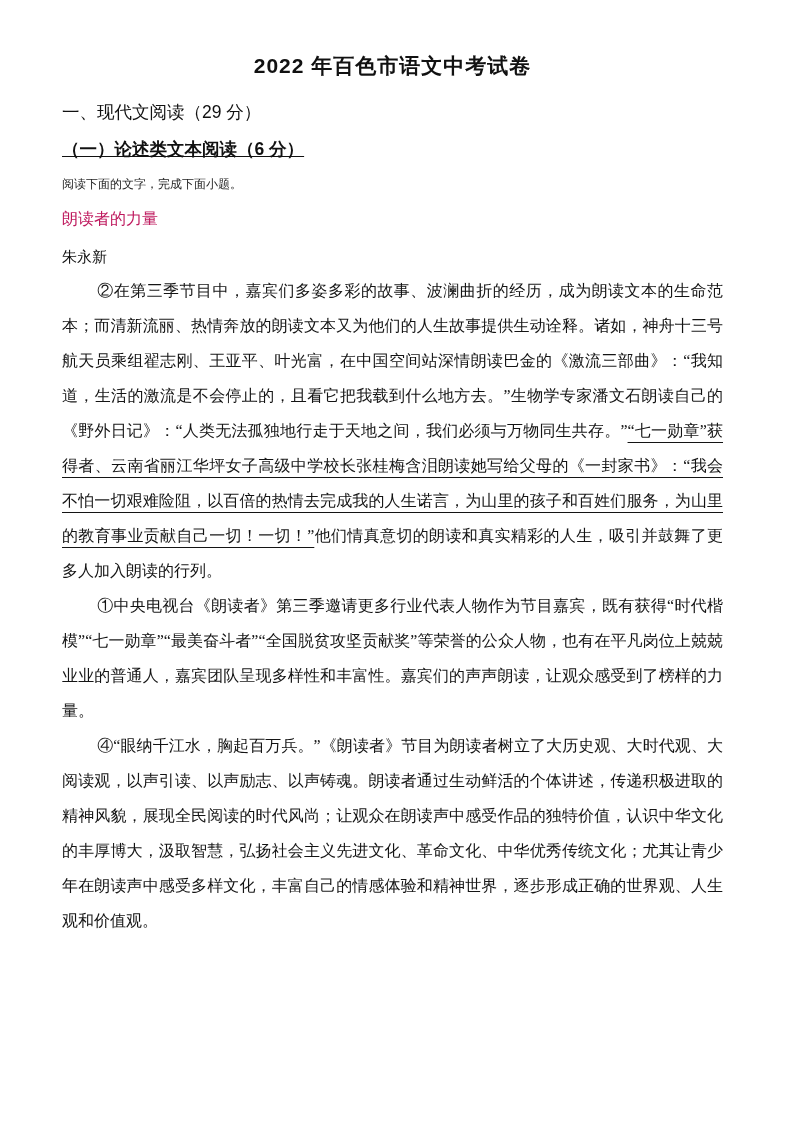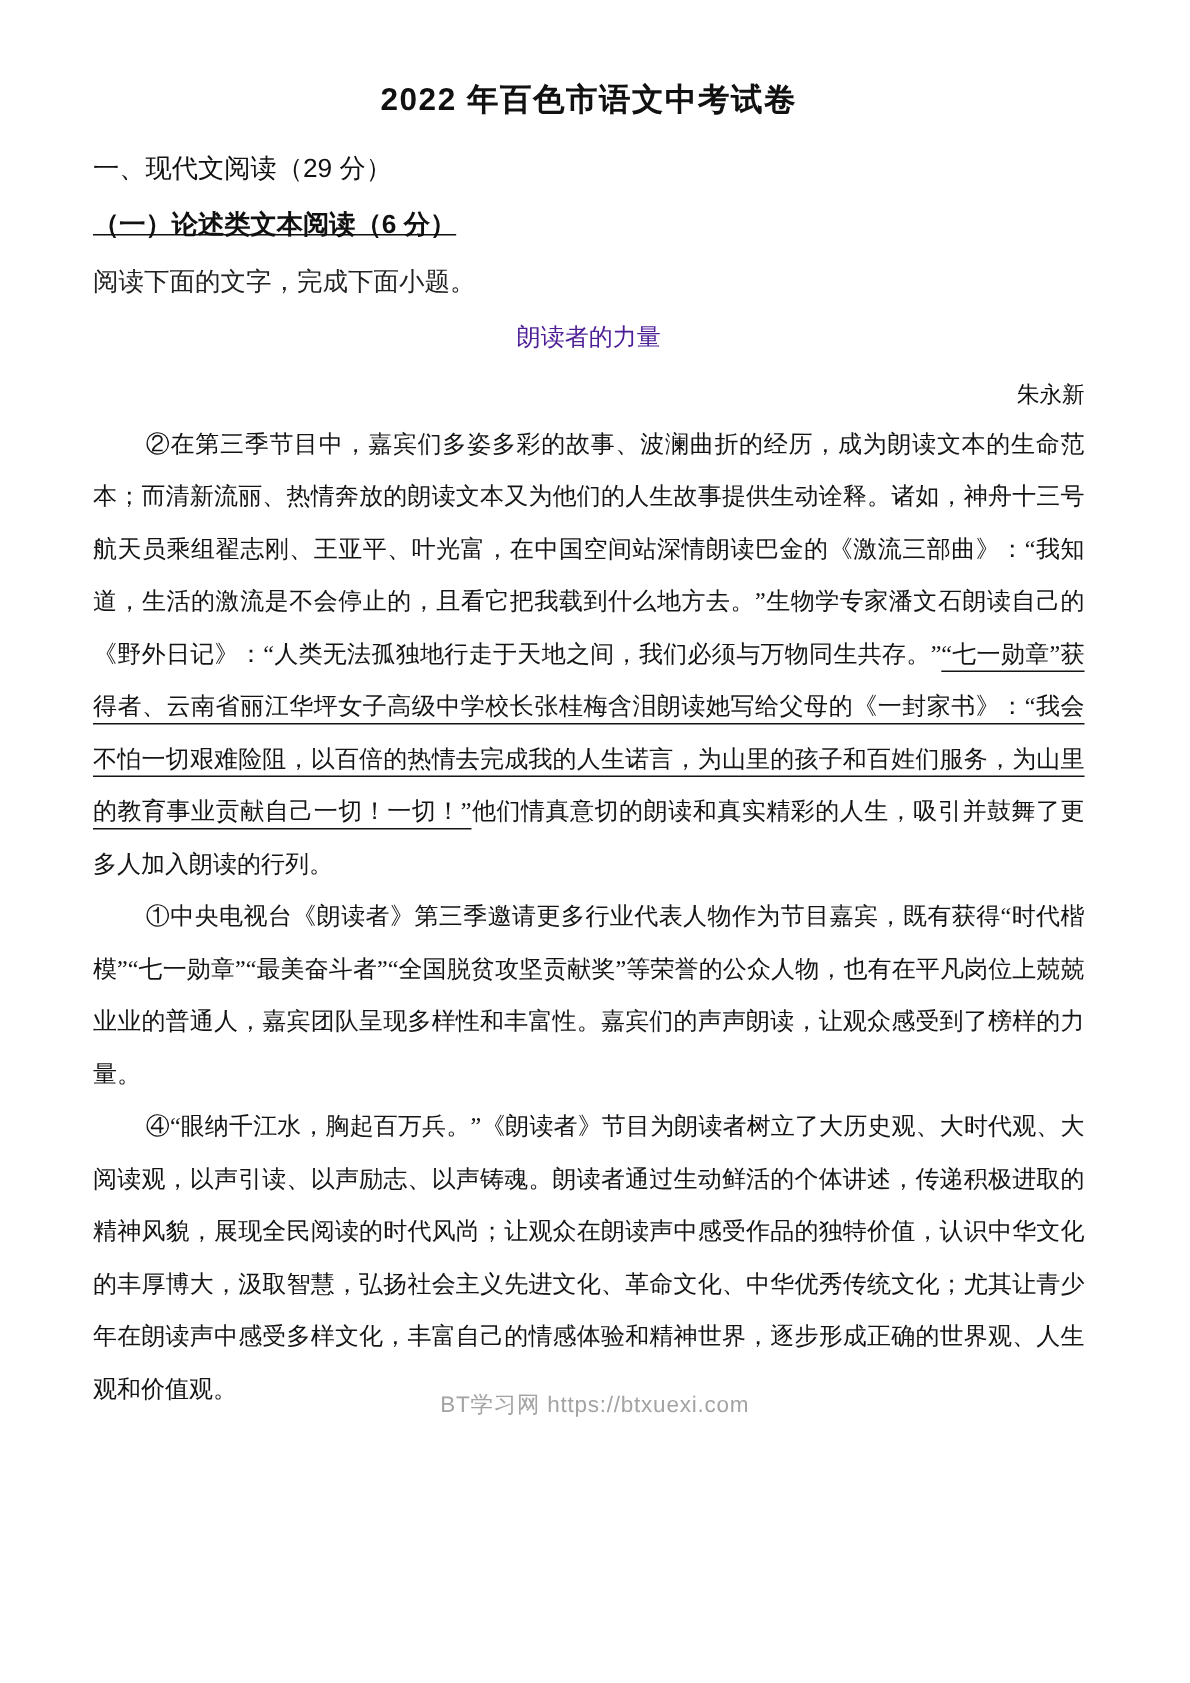--- a/index.html
+++ b/index.html
@@ -35,32 +35,32 @@
   }
   .sub-heading{
     font-family:"Liberation Sans","DejaVu Sans",sans-serif;
     font-weight:bold;
     font-size:17.5px;
     margin:13px 0 0 0;
     color:#111;
     text-decoration:underline;
   }
   .instruction{
-    font-size:17px;
+    font-size:12px;
     margin:15px 0 0 0;
     color:#222;
   }
   .passage-title{
-    text-align:center;
+    text-align:left;
     font-size:16px;
     margin:16px 0 0 0;
-    color:#4c1d95;
+    color:#be185d;
   }
   .passage-author{
-    text-align:right;
+    text-align:left;
     font-size:15px;
     margin:18px 0 6px 0;
     color:#111;
   }
   .passage p{
     font-size:16px;
     line-height:35px;
     text-align:justify;
     text-indent:2.2em;
     margin:0;
@@ -104,15 +104,14 @@
   <div class="passage">
     <div class="passage-title">朗读者的力量</div>
     <div class="passage-author">朱永新</div>
 
     <p><span>②在第三季节目中，嘉宾们多姿多彩的故事、波澜曲折的经历，成为朗读文本的生命范本；而清新流丽、热情奔放的朗读文本又为他们的人生故事提供生动诠释。诸如，神舟十三号航天员乘组翟志刚、王亚平、叶光富，在中国空间站深情朗读巴金的《激流三部曲》：“我知道，生活的激流是不会停止的，且看它把我载到什么地方去。”生物学专家潘文石朗读自己的《野外日记》：“人类无法孤独地行走于天地之间，我们必须与万物同生共存。”</span><span class="u">“七一勋章”获得者、云南省丽江华坪女子高级中学校长张桂梅含泪朗读她写给父母的《一封家书》：“我会不怕一切艰难险阻，以百倍的热情去完成我的人生诺言，为山里的孩子和百姓们服务，为山里的教育事业贡献自己一切！一切！”</span><span>他们情真意切的朗读和真实精彩的人生，吸引并鼓舞了更多人加入朗读的行列。</span></p>
     <p><span>①中央电视台《朗读者》第三季邀请更多行业代表人物作为节目嘉宾，既有获得“时代楷模”“七一勋章”“最美奋斗者”“全国脱贫攻坚贡献奖”等荣誉的公众人物，也有在平凡岗位上兢兢业业的普通人，嘉宾团队呈现多样性和丰富性。嘉宾们的声声朗读，让观众感受到了榜样的力量。</span></p>
     <p><span>④“眼纳千江水，胸起百万兵。”《朗读者》节目为朗读者树立了大历史观、大时代观、大阅读观，以声引读、以声励志、以声铸魂。朗读者通过生动鲜活的个体讲述，传递积极进取的精神风貌，展现全民阅读的时代风尚；让观众在朗读声中感受作品的独特价值，认识中华文化的丰厚博大，汲取智慧，弘扬社会主义先进文化、革命文化、中华优秀传统文化；尤其让青少年在朗读声中感受多样文化，丰富自己的情感体验和精神世界，逐步形成正确的世界观、人生观和价值观。</span></p>
 
   </div>
 
-  <div class="footer">BT学习网 https://btxuexi.com</div>
 
 </div>
 
 </body></html>

